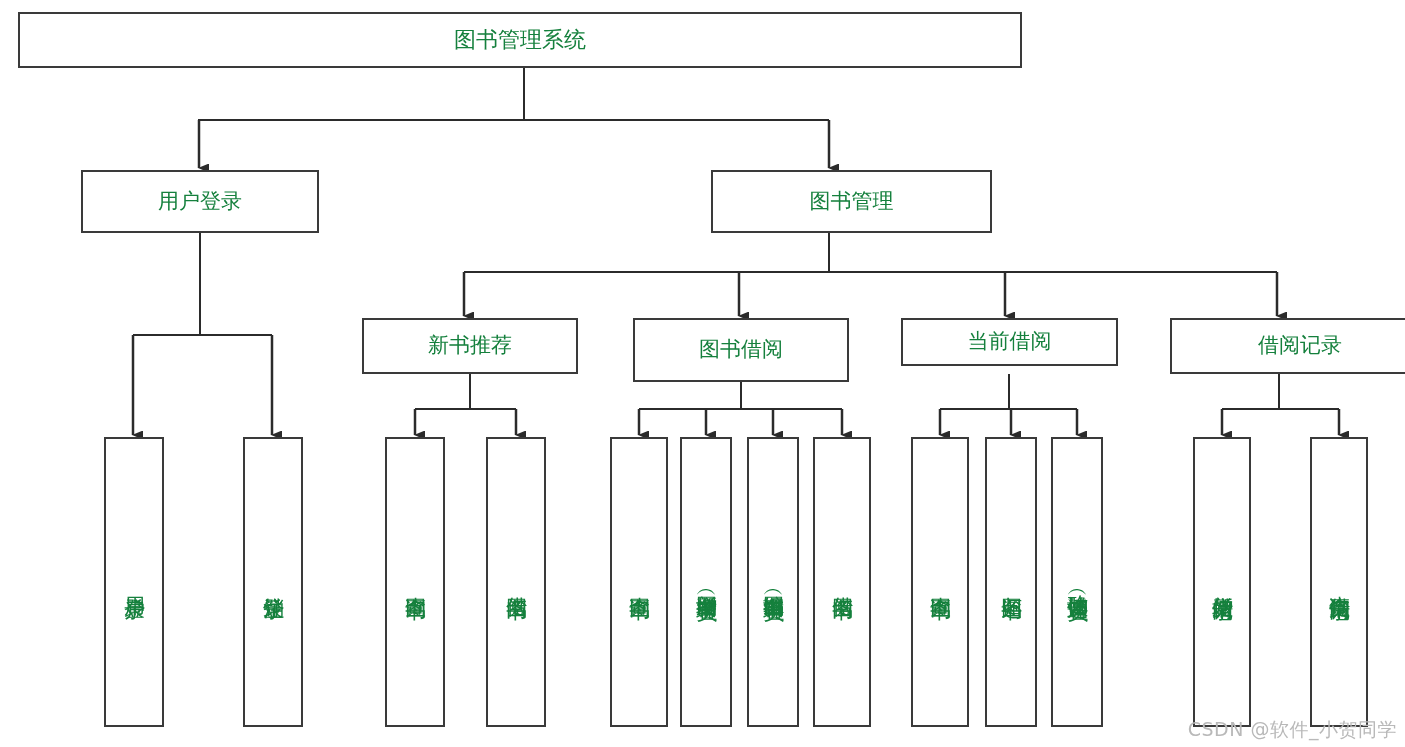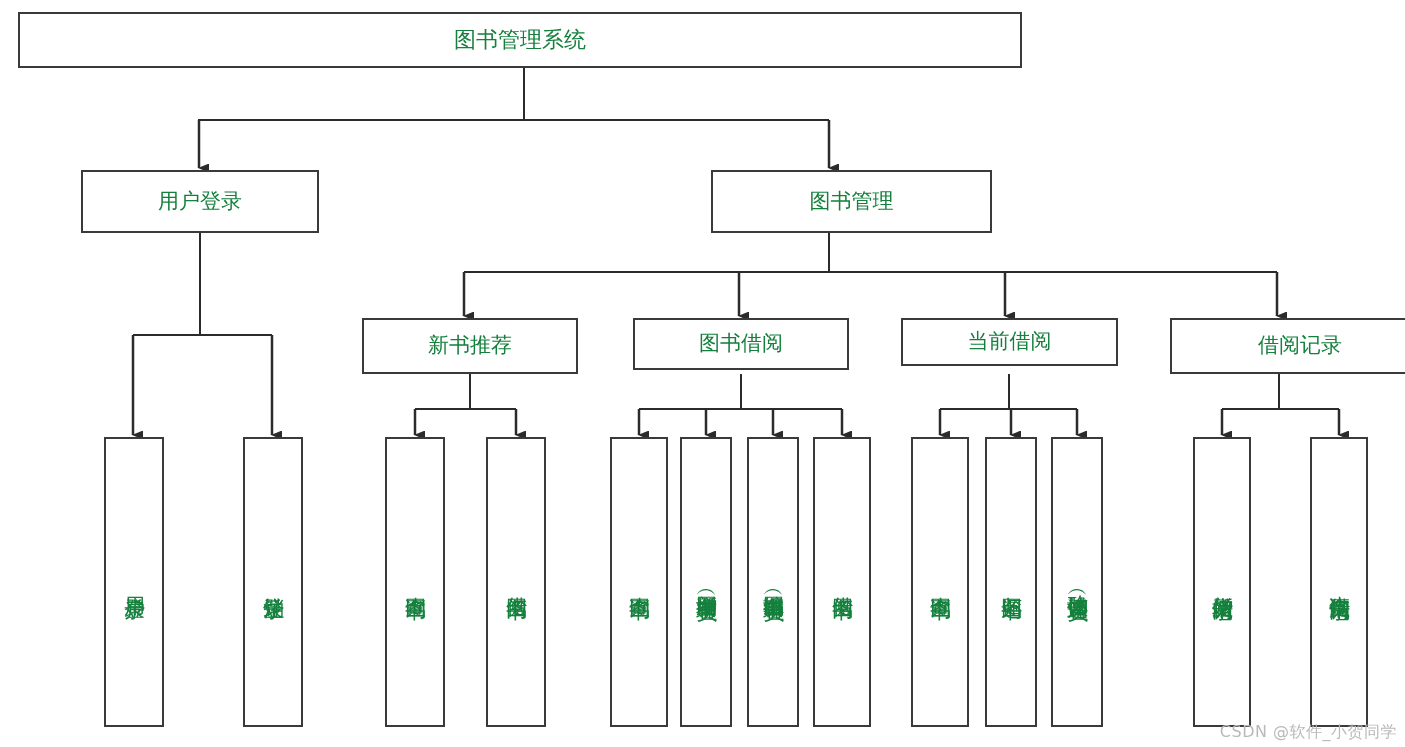--- a/index.html
+++ b/index.html
@@ -54,21 +54,21 @@
     font-size: 21px;
     letter-spacing: 1px;
   }
   #root-node .node-label {
     font-size: 22px;
   }
   .watermark {
     position: absolute;
     right: 8px;
     bottom: 4px;
-    font-size: 16px;
+    font-size: 19px;
     color: #b9b9b9;
     white-space: nowrap;
     letter-spacing: 0.5px;
     pointer-events: none;
   }
 </style>
 </head>
 <body>
 
 <div id="diagram-root">
@@ -123,21 +123,21 @@
   <div id="node-layer">
       <div class="node-box" style="left: 81px; top: 170px; width: 238px; height: 63px;">
         <span class="node-label horiz">用户登录</span>
       </div>
       <div class="node-box" style="left: 711px; top: 170px; width: 281px; height: 63px;">
         <span class="node-label horiz">图书管理</span>
       </div>
       <div class="node-box" style="left: 362px; top: 318px; width: 216px; height: 56px;">
         <span class="node-label horiz">新书推荐</span>
       </div>
-      <div class="node-box" style="left: 633px; top: 318px; width: 216px; height: 52px;">
+      <div class="node-box" style="left: 633px; top: 318px; width: 216px; height: 64px;">
         <span class="node-label horiz">图书借阅</span>
       </div>
       <div class="node-box" style="left: 901px; top: 318px; width: 217px; height: 48px;">
         <span class="node-label horiz">当前借阅</span>
       </div>
       <div class="node-box" style="left: 1170px; top: 318px; width: 260px; height: 56px;">
         <span class="node-label horiz">借阅记录</span>
       </div>
       <div class="node-box" style="left: 104px; top: 437px; width: 60px; height: 290px;">
         <span class="node-label vert">用户登录</span>

